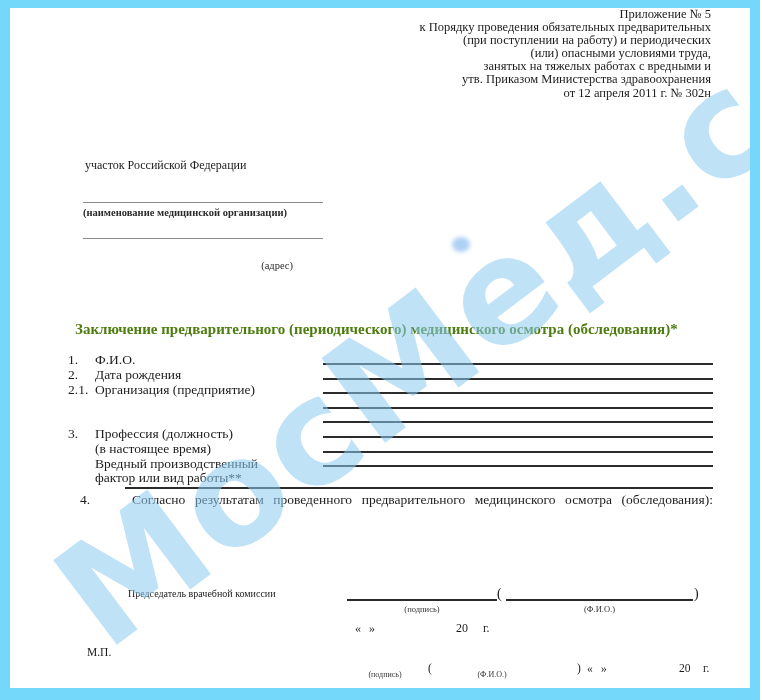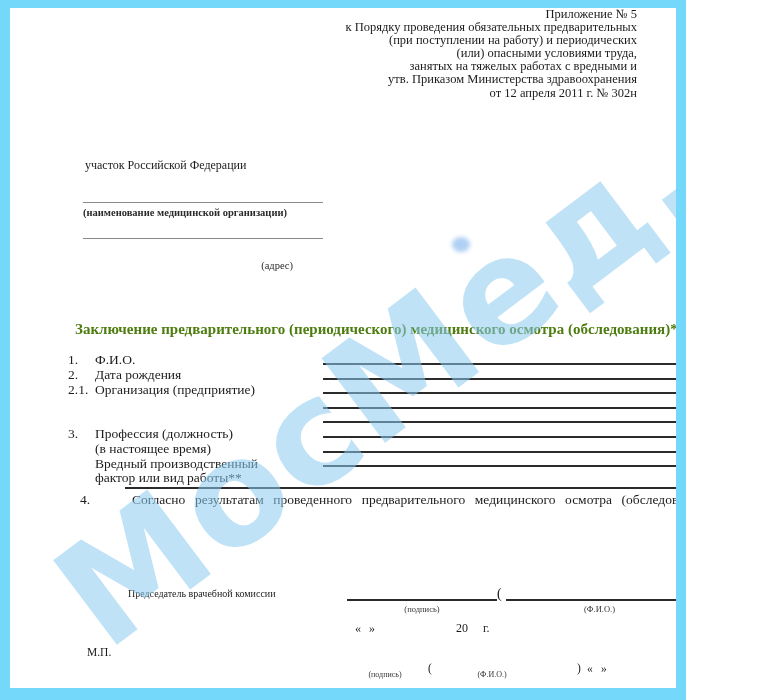--- a/index.html
+++ b/index.html
@@ -1,17 +1,17 @@
 <!DOCTYPE html>
 <html><head>
 <meta charset="utf-8">
 <style>
   html,body{margin:0;padding:0;background:#ffffff;}
   .canvas{
-    position:relative;width:686px;height:700px;overflow:hidden;
+    position:relative;width:760px;height:700px;overflow:hidden;
     font-family:"Liberation Serif","DejaVu Serif",serif;color:#1c1c1c;background:#ffffff;
   }
   .abs{position:absolute;}
   
   .frame{
     position:absolute;left:0;top:0;right:0;bottom:0;z-index:10;pointer-events:none;
     border-style:solid;border-width:8px 10px 12px 10px;box-sizing:border-box;
   }
   
   .hdr{right:49px;top:8px;text-align:right;font-size:12.5px;line-height:13.1px;white-space:nowrap;}

